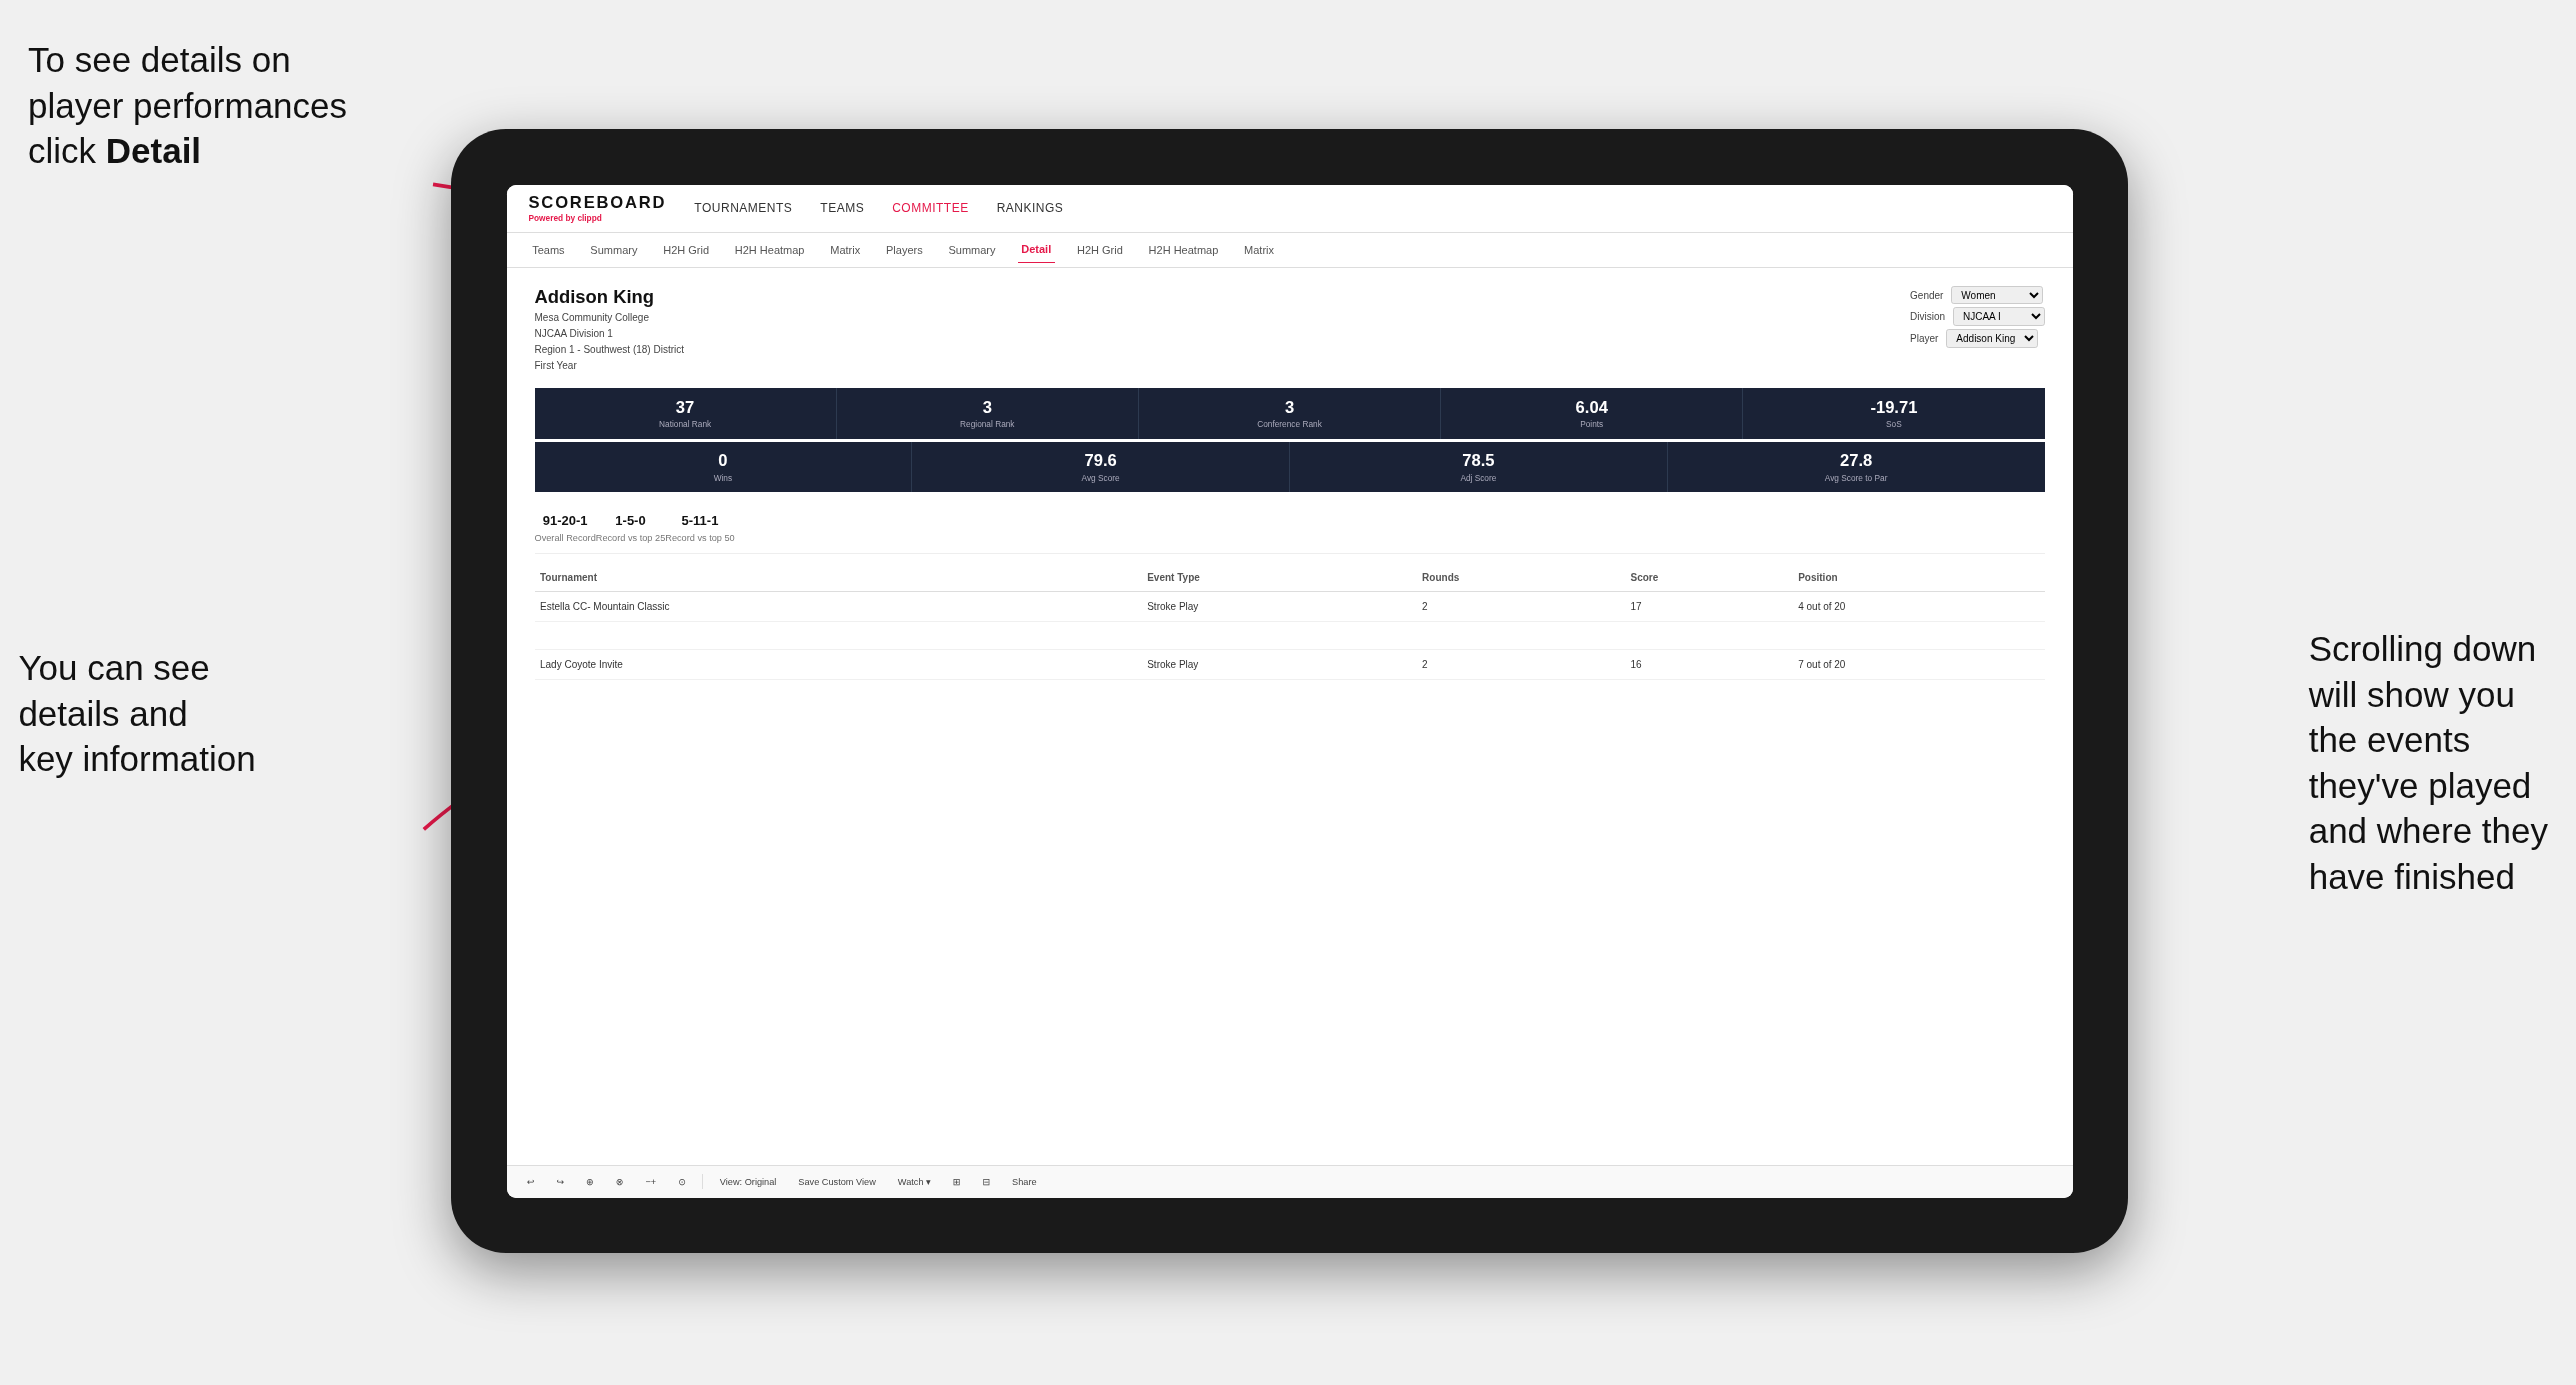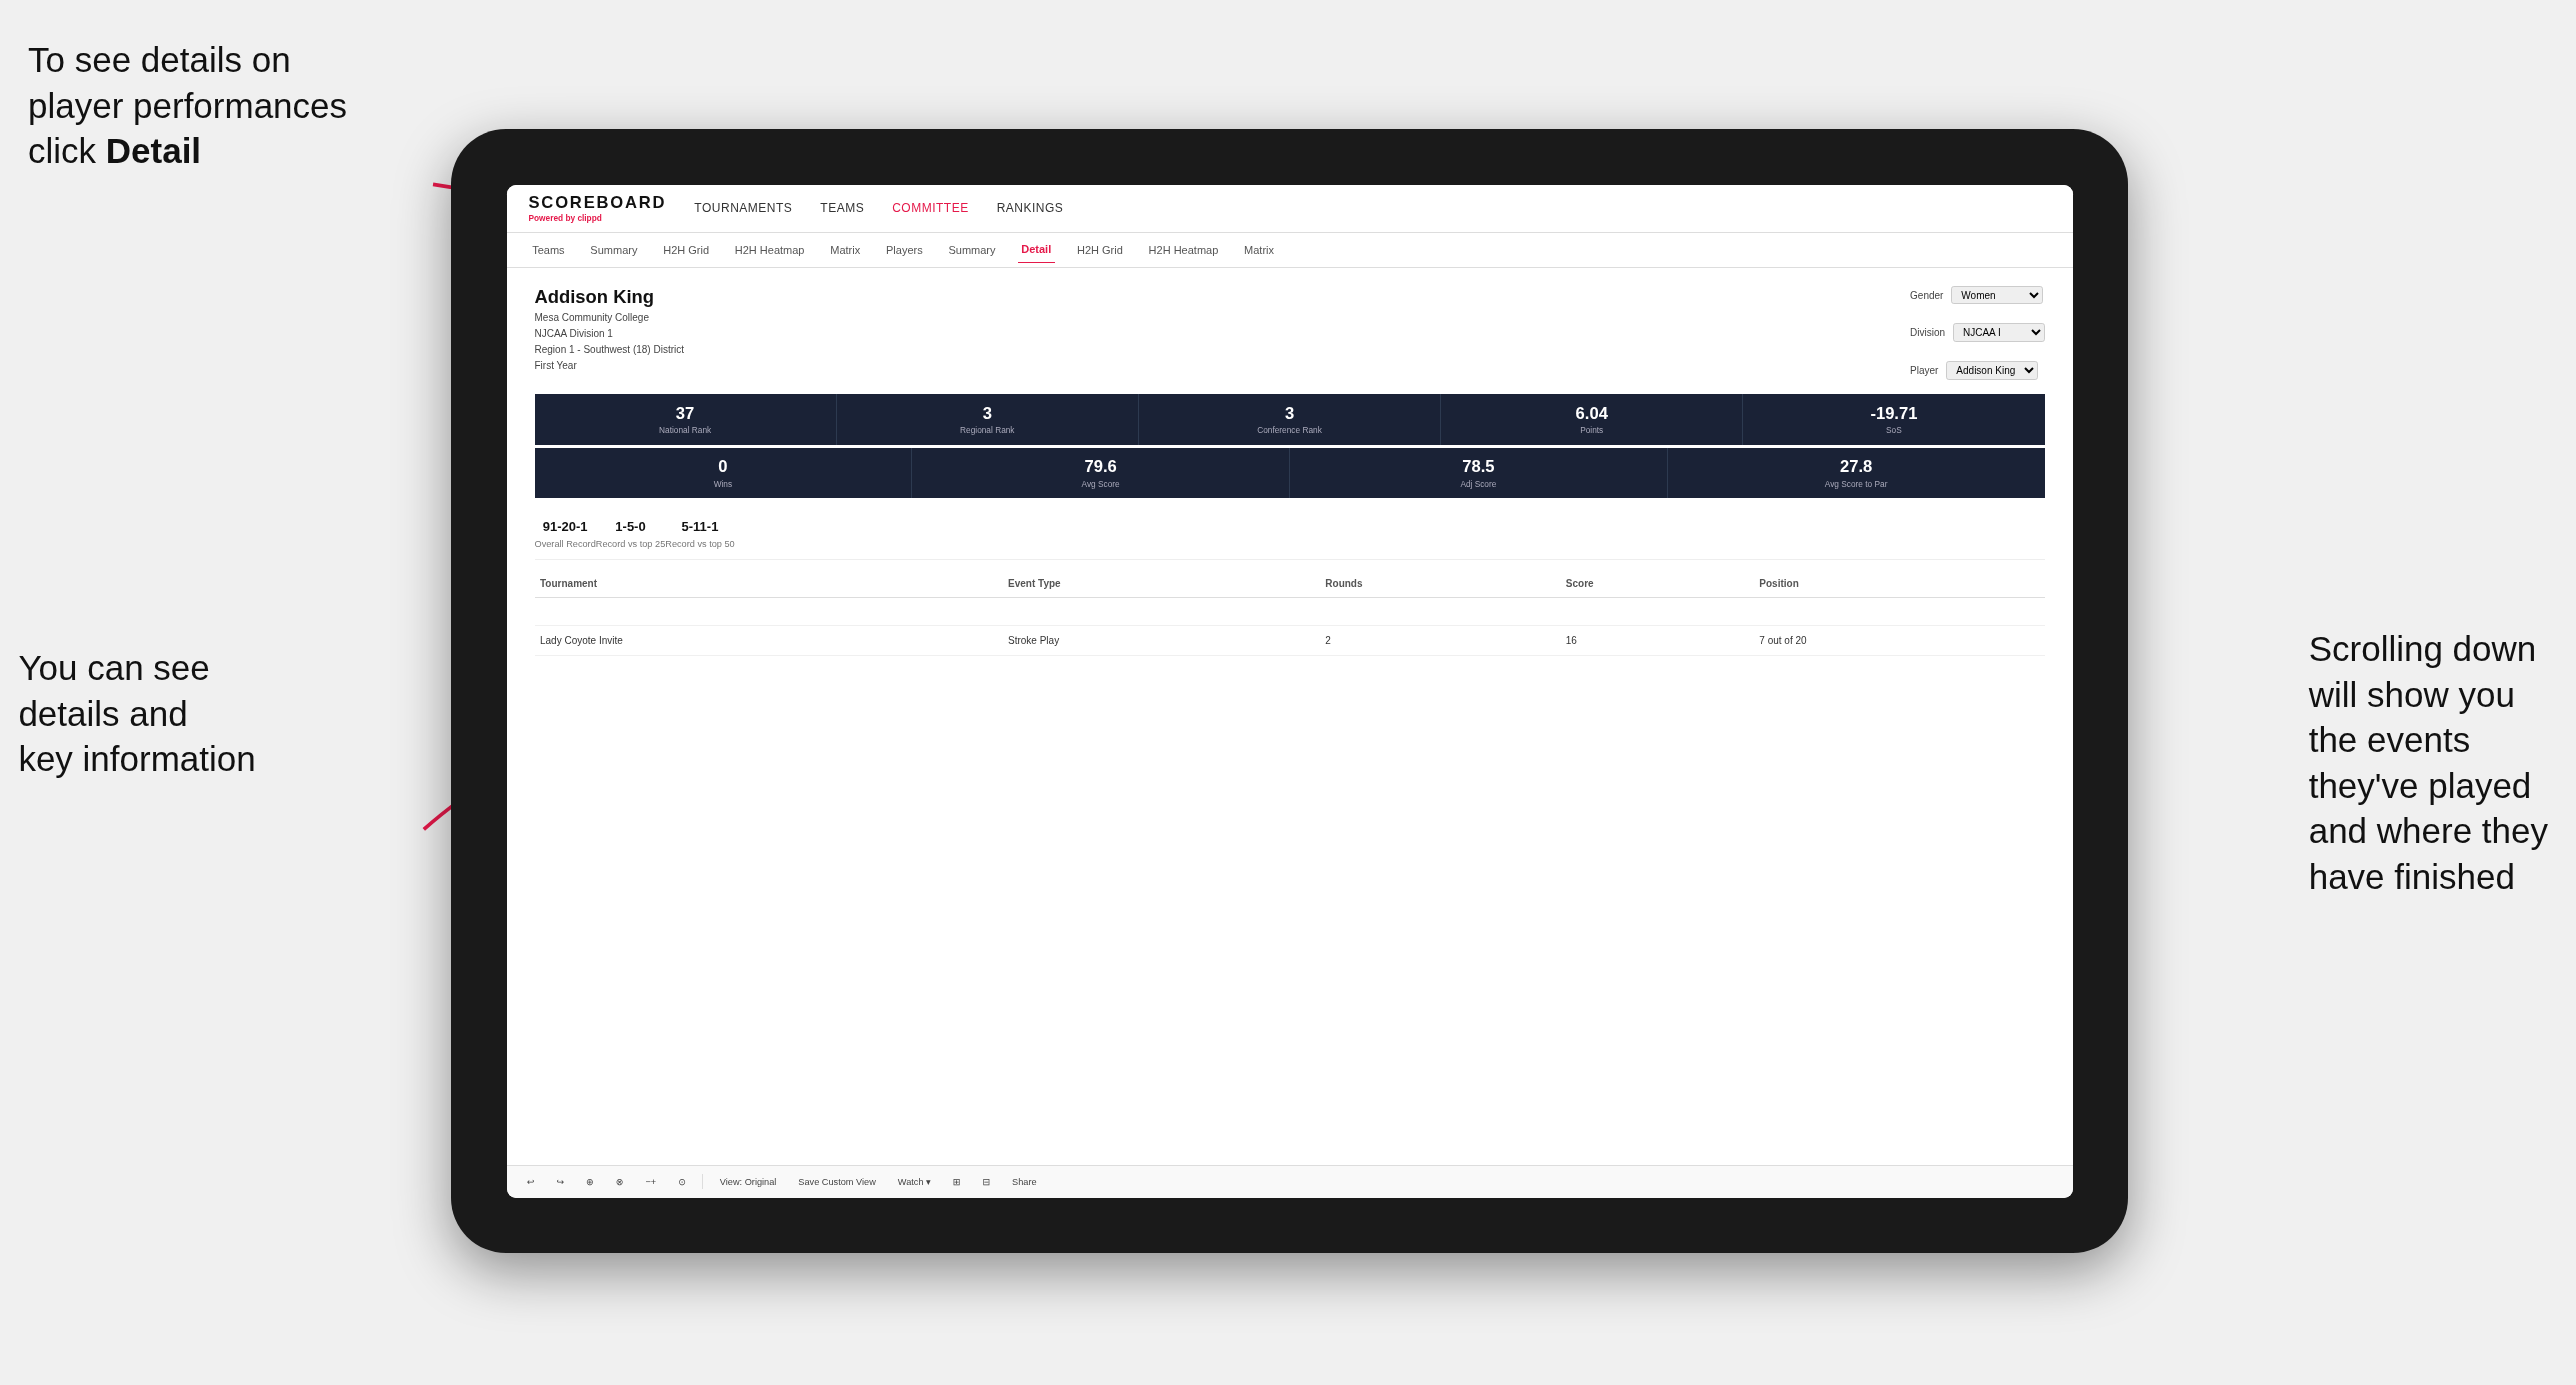--- a/index.html
+++ b/index.html
@@ -144,21 +144,21 @@
     }
     .player-info p {
       font-size: 10px;
       color: #444;
       line-height: 1.6;
     }
 
     .player-filters {
       display: flex;
       flex-direction: column;
-      gap: 19px;
+      gap: 3px;
       align-items: flex-start;
     }
     .filter-row {
       display: flex;
       align-items: center;
       gap: 7.4px;
       font-size: 10px;
       color: #444;
     }
     .filter-row select {
@@ -438,20 +438,27 @@
           <thead>
             <tr>
               <th>Tournament</th>
               <th>Event Type</th>
               <th>Rounds</th>
               <th>Score</th>
               <th>Position</th>
             </tr>
           </thead>
           <tbody>
+            <tr>
+              <td>Estella CC- Mountain Classic</td>
+              <td>Stroke Play</td>
+              <td>2</td>
+              <td>17</td>
+              <td>4 out of 20</td>
+            </tr>
             <tr style="height:28px;">
               <td colspan="5"></td>
             </tr>
             <tr>
               <td>Lady Coyote Invite</td>
               <td>Stroke Play</td>
               <td>2</td>
               <td>16</td>
               <td>7 out of 20</td>
             </tr>

